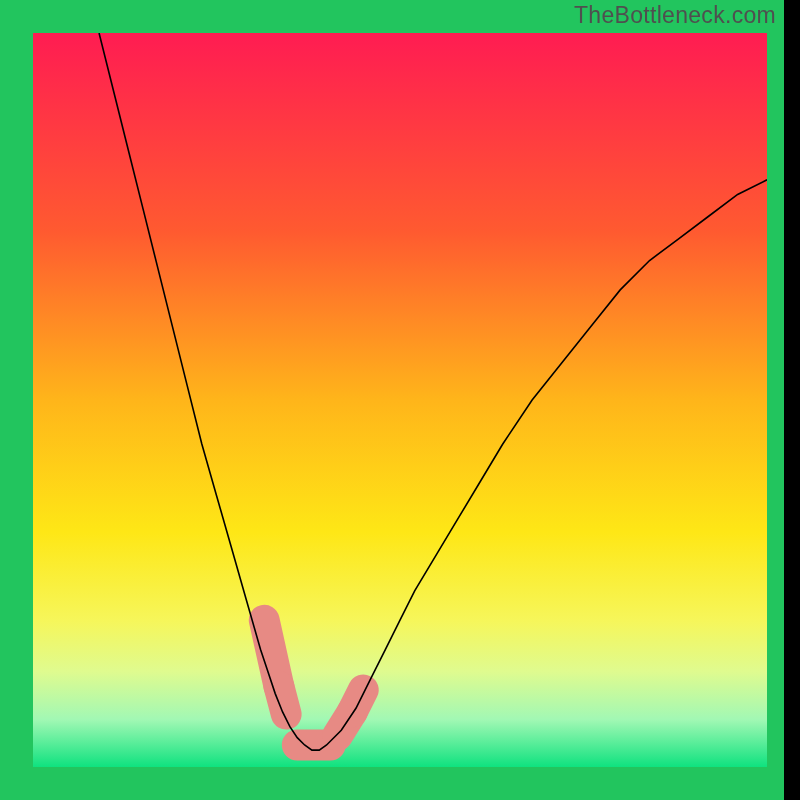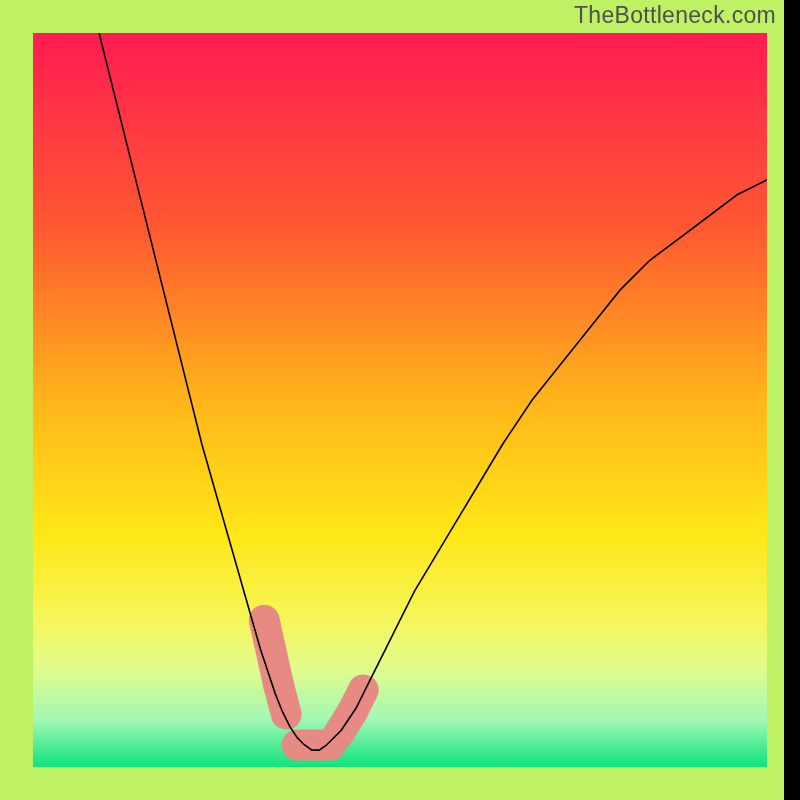--- a/index.html
+++ b/index.html
@@ -8,21 +8,21 @@
     width: 800px;
     height: 800px;
     overflow: hidden;
     background: #000;
     font-family: Arial, Helvetica, sans-serif;
   }
   .outer {
     position: relative;
     width: 784px;
     height: 800px;
-    background: #bef264;
+    background: #22c55e;
   }
   .watermark {
     position: absolute;
     top: 2px;
     right: 8px;
     color: #4f4f4f;
     font-size: 23px;
     font-weight: 500;
     letter-spacing: 0.3px;
     z-index: 20;

